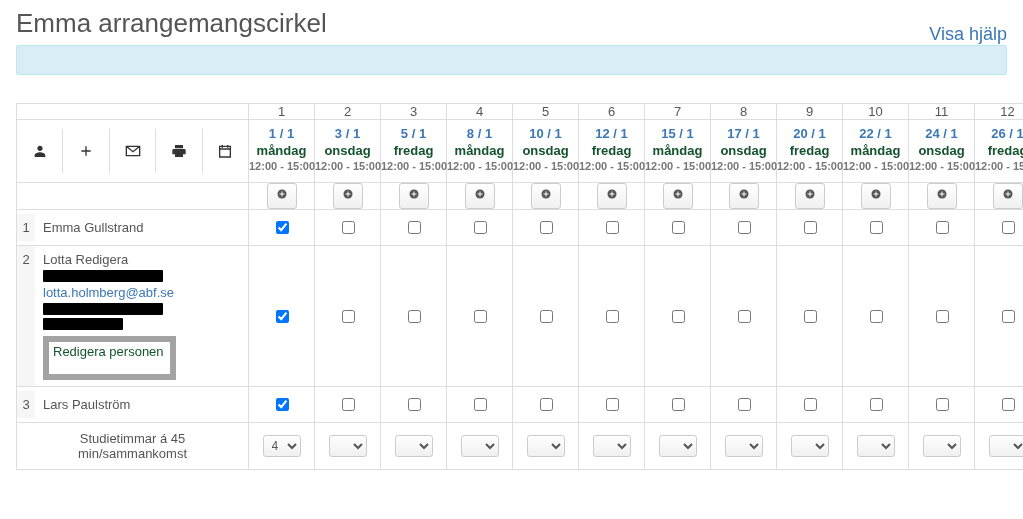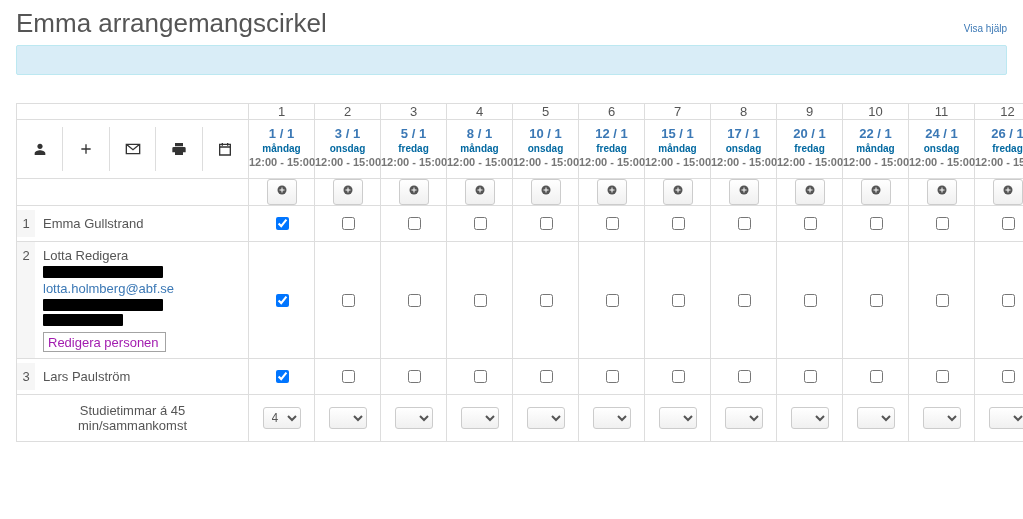--- a/index.html
+++ b/index.html
@@ -7,30 +7,30 @@
     font-family: Arial, Helvetica, sans-serif;
     font-size: 13px;
     color: #555;
     margin: 0;
     padding: 8px 16px;
     background: #fff;
   }
   .header-row {
     display: flex;
     justify-content: space-between;
-    align-items: center;
+    align-items: flex-end;
   }
   h1 {
     font-size: 26px;
     font-weight: 400;
     color: #555;
     margin: 0 0 6px 0;
   }
   .subtitle { color:#777; margin-bottom: 26px; }
-  .help-link { color:#3b78b5; font-size:10px; cursor:pointer; margin-top:4px; }
+  .help-link { color:#3b78b5; font-size:18px; cursor:pointer; margin-top:4px; }
   .alert {
     background:#d9edf7;
     border:1px solid #bce8f1;
     color:#31708f;
     padding:14px 18px;
     margin-bottom:28px;
     border-radius:2px;
   }
   .alert b { display:block; font-weight:bold; margin-bottom:4px; }
 
@@ -43,21 +43,21 @@
     border:1px solid #ddd;
     text-align:center;
     padding:0;
     font-weight:normal;
     background:#fff;
     vertical-align:middle;
   }
   th.hbg, td.hbg { background:#f6f6f6; }
   .session-num { font-weight:bold; color:#555; padding:6px 0;}
   .session-date { color:#3b78b5; padding:2px 0;}
-  .session-day  { color:#0369a1; padding-bottom:2px; font-size:10px;}
+  .session-day  { color:#14532d; padding-bottom:2px; font-size:13px;}
   .session-time { color:#777; font-size:11px; padding-bottom:6px; white-space:nowrap;}
   .session-head-inner { padding:4px 0;font-weight:bold; }
 
   .toolbar-cell { padding:0 !important; }
   .toolbar { display:flex; height:44px; }
   .tool-btn {
     flex:1;
     border-right:1px solid #ddd;
     display:flex; align-items:center; justify-content:center;
     cursor:pointer;
@@ -78,24 +78,24 @@
     font-weight:bold;
   }
   .add-row td { padding:6px 0; }
 
   .person-cell { text-align:left; padding:6px 8px !important; }
   .num-cell { width:18px; text-align:center; background:#f6f6f6; padding:6px 3px !important;}
   .email { color:#3b78b5; }
   .redacted { height:12px; background:#000; margin:3px 0; display:block; border-radius:1px;}
   .w80{width:80px;} .w120{width:120px;}
   .edit-link {
-    color:#a21caf;
+    color:#14532d;
     display:inline-block;
-    border:1px solid #a3a3a3;
-    padding:2px 6px 1px 4px;
+    border:6px solid #a3a3a3;
+    padding:2px 6px 15px 4px;
     margin-top:3px;
     cursor:pointer;
   }
   .check-cell { padding:8px 0 !important; }
   .check-cell input { cursor:pointer; }
 
   .footer-label { text-align:left; font-weight:bold; color:#555; padding:8px 8px !important; }
   .sel {
     width:38px; height:22px;
     border:1px solid #ccc;

